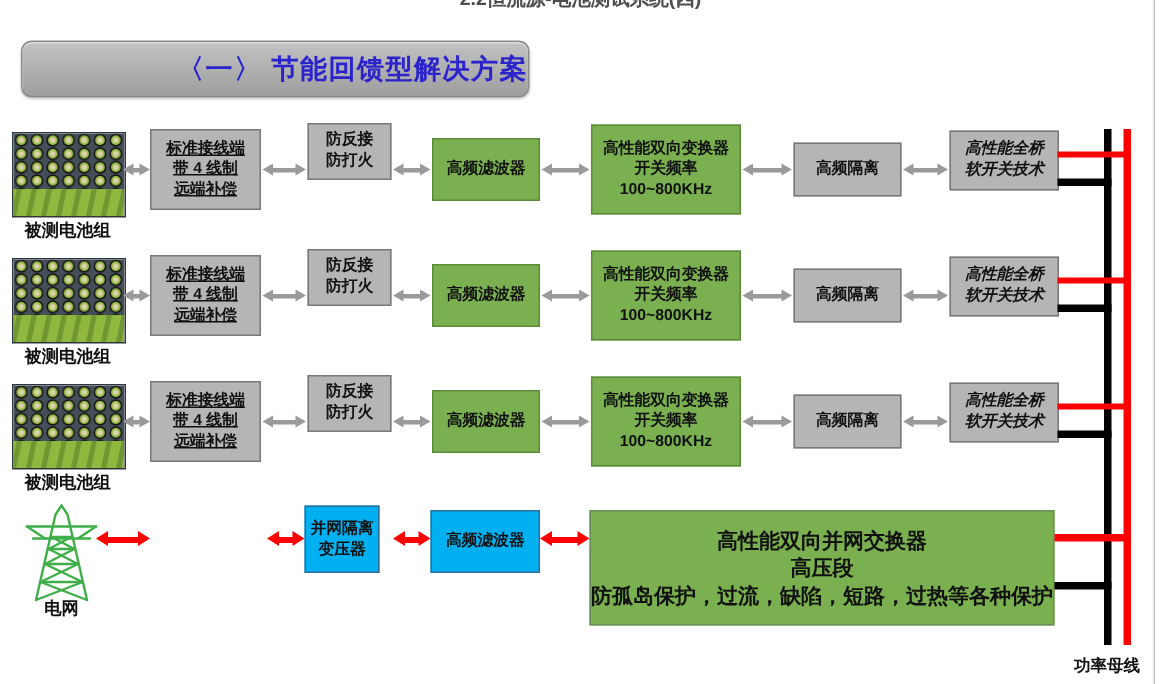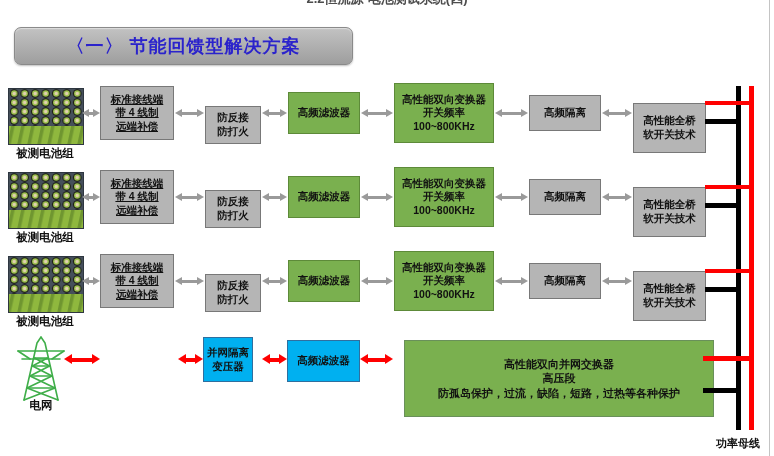--- a/index.html
+++ b/index.html
@@ -6,41 +6,41 @@
   .stage{position:relative;width:774px;height:456px;overflow:hidden;background:#fff;
          font-family:"Liberation Sans","DejaVu Sans",sans-serif;}
   .abs{position:absolute;}
   
   .top-title{position:absolute;top:-10px;left:0;width:774px;text-align:center;
              font-size:13px;font-weight:bold;color:#4d4d4d;}
   
   .banner{position:absolute;left:14px;top:27px;width:337px;height:36px;border-radius:7px;
           background:linear-gradient(180deg,#c2c2c2,#9e9e9e);border:1px solid #8a8a8a;
           box-shadow:inset 0 1px 1px #dedede,0 1px 2px rgba(0,0,0,.25);
-          display:flex;align-items:center;justify-content:center;}
+          display:flex;align-items:center;justify-content:flex-end;}
   .banner span{font-size:18px;font-weight:bold;color:#2b23cc;letter-spacing:1px;}
   
   .row{position:absolute;left:0;width:774px;height:80px;}
   .box{position:absolute;display:flex;align-items:center;justify-content:center;text-align:center;
        white-space:pre-line;font-weight:bold;font-size:10.5px;line-height:1.3;color:#111;
        box-sizing:border-box;}
   .gray{background:#b5b5b5;border:1.6px solid #787878;}
   .green{background:#7ab04f;border:1.5px solid #5d8a39;}
   .cyan{background:#00b0f0;border:1.5px solid #2f6f9f;}
-  .biggreen{background:#7ab04f;border:1.5px solid #69905a;font-size:11px;margin-left:11px;}
+  .biggreen{background:#7ab04f;border:1.5px solid #69905a;font-size:14px;}
   .lab{position:absolute;text-align:center;font-size:11.5px;font-weight:600;color:#111;}
   
   .c-bat{left:8px;top:6px;width:74px;height:55px;}
   .lab-bat{left:2px;top:64px;width:86px;}
   .c-b0{left:100px;top:4px;width:74px;height:54px;text-decoration:underline;}
-  .c-b1{left:205px;top:24px;width:56px;height:38px;text-align:right;}
+  .c-b1{left:205px;top:0;width:56px;height:38px;text-align:right;}
   .c-b2{left:288px;top:10px;width:72px;height:42px;}
   .c-b3{left:394px;top:1px;width:100px;height:60px;}
   .c-b4{left:529px;top:13px;width:72px;height:36px;}
-  .c-b5{left:633px;top:21px;width:73px;height:50px;}
+  .c-b5{left:633px;top:5px;width:73px;height:40px;font-style:italic;}
   
   .darrow{position:absolute;top:26.5px;height:9px;
           background:linear-gradient(#9a9a9a,#9a9a9a) no-repeat center / calc(100% - 12px) 3px;}
   .darrow::before{content:"";position:absolute;left:0;top:0;width:0;height:0;
           border:4.5px solid transparent;border-left:0;border-right:7px solid #9a9a9a;}
   .darrow::after{content:"";position:absolute;right:0;top:0;width:0;height:0;
           border:4.5px solid transparent;border-right:0;border-left:7px solid #9a9a9a;}
   .a0{left:82px;width:18px;} .a1{left:175px;width:29px;} .a2{left:262px;width:25px;}
   .a3{left:361px;width:32px;} .a4{left:495px;width:33px;} .a5{left:602px;width:30px;}
   

